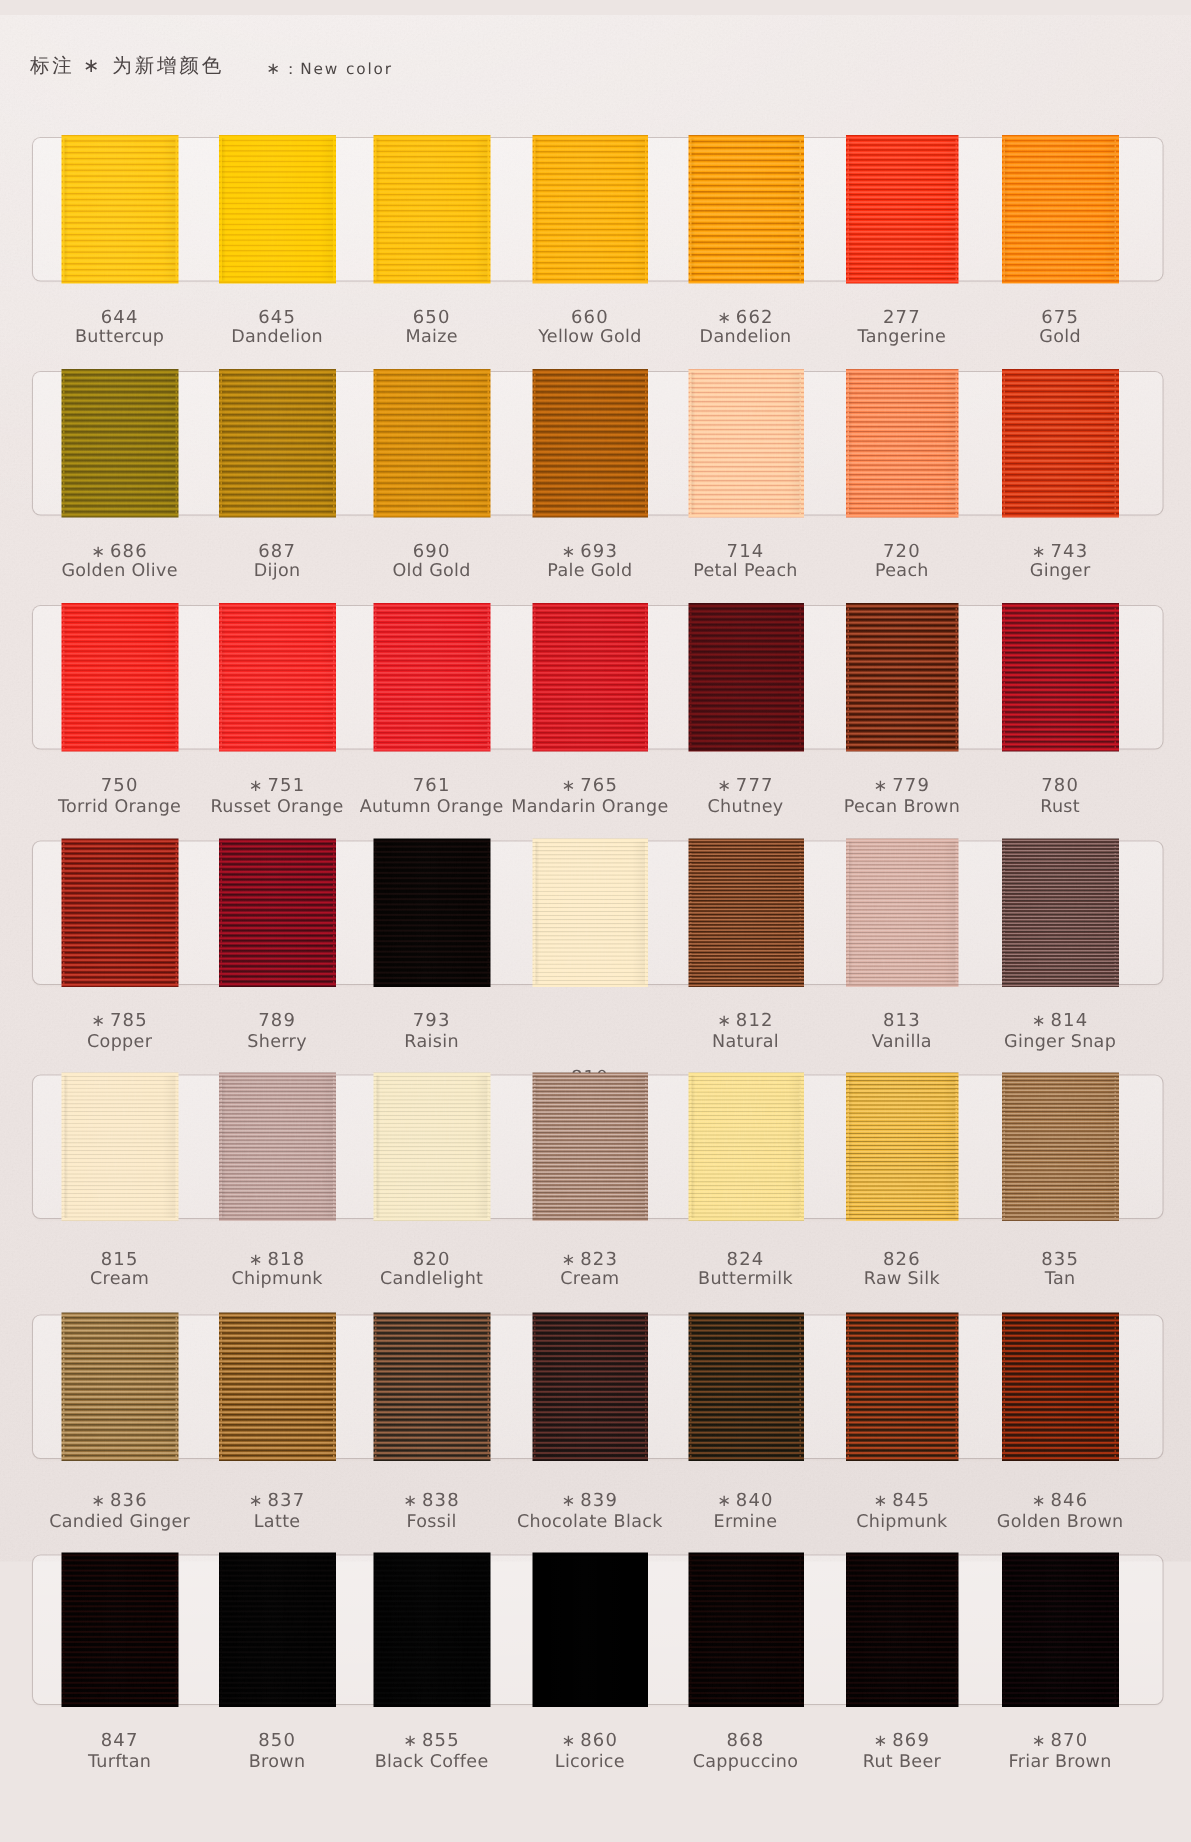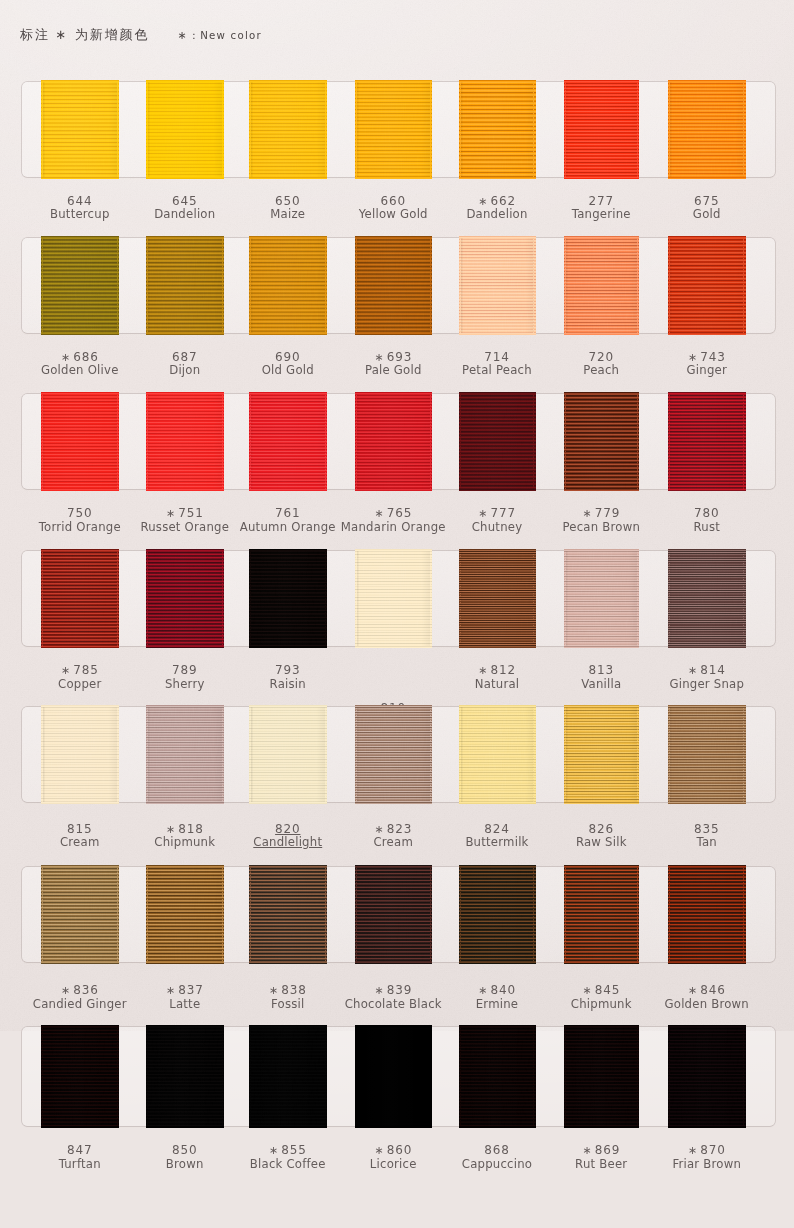--- a/index.html
+++ b/index.html
@@ -2,21 +2,21 @@
 <html><head>
 <meta charset="utf-8">
 <title>Ribbon Color Chart</title>
 <style>
   html,body{margin:0;padding:0;}
   body{
     width:794px;height:1228px;overflow:hidden;position:relative;
     background:#ece5e3;
     font-family:"DejaVu Sans", sans-serif;
   }
-  .page{position:absolute;left:0;top:0;width:794px;height:1031px;}
+  .page{position:absolute;left:0;top:10px;width:794px;height:1031px;}
   .paper{position:absolute;inset:0;
     background:
       radial-gradient(140% 60% at 28% -8%, rgba(255,255,255,.42), rgba(255,255,255,0) 72%),
       linear-gradient(160deg,#f1eae8 0%,#efe7e5 32%,#ece4e2 68%,#e8e0de 100%);
   }
   .grain{position:absolute;inset:0;opacity:.30;mix-blend-mode:multiply;pointer-events:none;}
   .grain svg{display:block;width:100%;height:100%;}
   .header{position:absolute;left:0;top:0;width:794px;height:60px;color:#4b4444;}
   .hdr-cn{position:absolute;left:20px;top:27.5px;font-size:13px;letter-spacing:1.9px;white-space:nowrap;line-height:1;}
   .hdr-cn .st2{letter-spacing:2.6px;font-size:13px;margin-left:-.5px;}
@@ -598,21 +598,21 @@
       </div>
       <div class="labels" style="top: 802px;">
         <div class="lab" style="left: -32.25px; width: 180px; top: 20.5px;">
           <div class="code">815</div>
           <div class="nm">Cream</div>
         </div>
         <div class="lab" style="left: 72.75px; width: 180px; top: 20.5px;">
           <div class="code"><span class="st">∗</span>818</div>
           <div class="nm">Chipmunk</div>
         </div>
-        <div class="lab" style="left: 175.75px; width: 180px; top: 20.5px; text-decoration: underline;">
+        <div class="lab" style="left: 175.75px; width: 180px; top: 20.5px;">
           <div class="code">820</div>
           <div class="nm">Candlelight</div>
         </div>
         <div class="lab" style="left: 281.25px; width: 180px; top: 20.5px;">
           <div class="code"><span class="st">∗</span>823</div>
           <div class="nm">Cream</div>
         </div>
         <div class="lab" style="left: 385px; width: 180px; top: 20.5px;">
           <div class="code">824</div>
           <div class="nm">Buttermilk</div>

